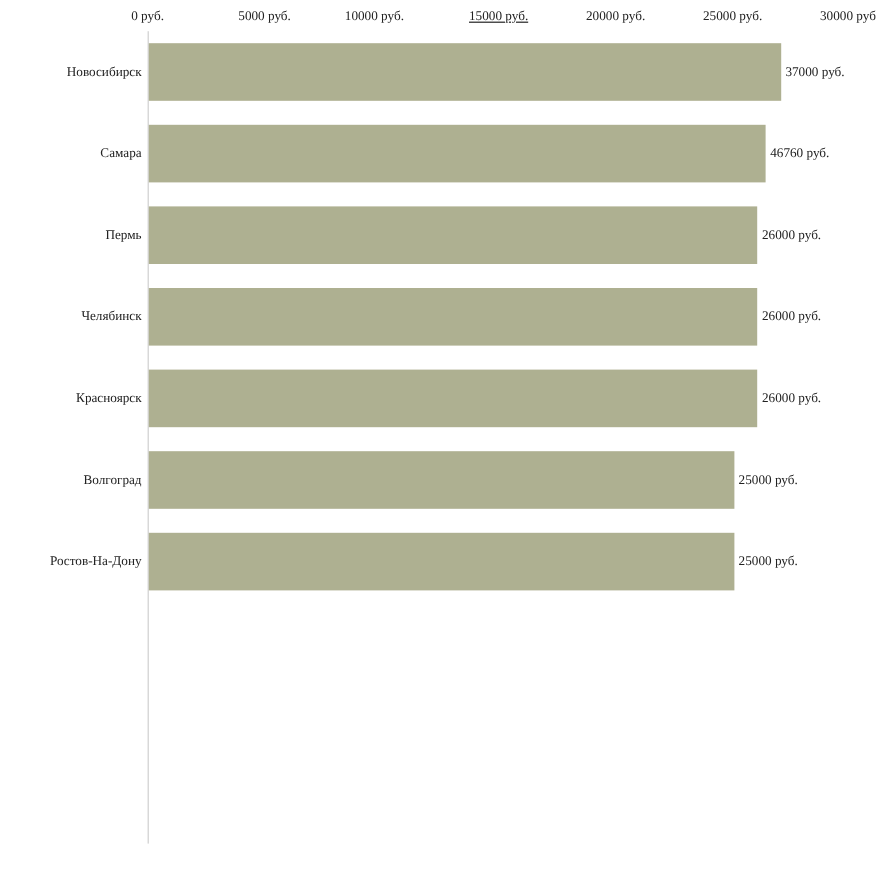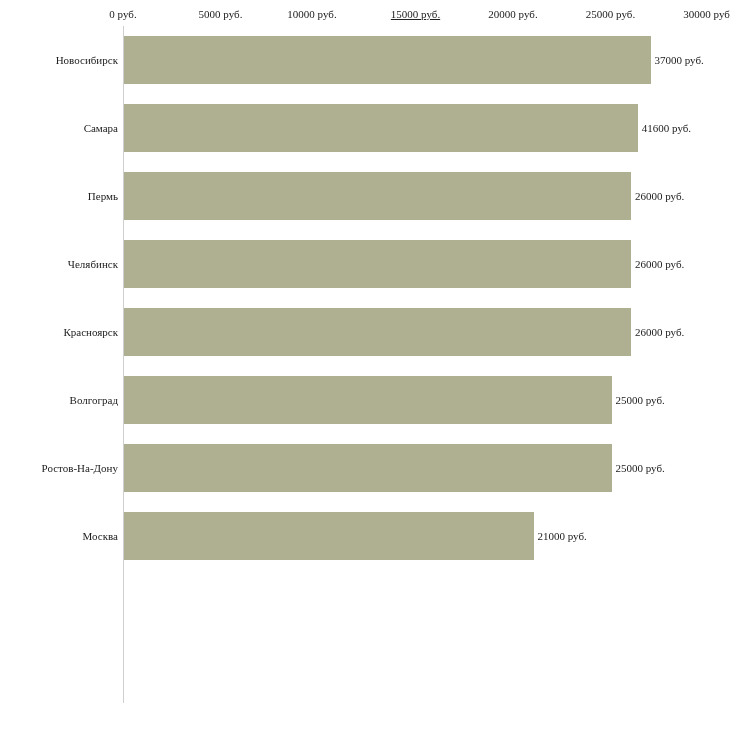--- a/index.html
+++ b/index.html
@@ -101,21 +101,21 @@
   <div class="axis-line"></div>
   <div class="plot">
       <div class="row">
         <div class="cat-label">Новосибирск</div>
         <div class="bar" style="width: 526.5px; background: rgb(174, 176, 145);"></div>
         <div class="bar-value" style="left: 654.5px;">37000 руб.</div>
       </div>
       <div class="row">
         <div class="cat-label">Самара</div>
         <div class="bar" style="width: 513.825px; background: rgb(174, 176, 145);"></div>
-        <div class="bar-value" style="left: 641.825px;">41600 руб.</div>
+        <div class="bar-value" style="left: 641.825px;">46760 руб.</div>
       </div>
       <div class="row">
         <div class="cat-label">Пермь</div>
         <div class="bar" style="width: 507px; background: rgb(174, 176, 145);"></div>
         <div class="bar-value" style="left: 635px;">26000 руб.</div>
       </div>
       <div class="row">
         <div class="cat-label">Челябинск</div>
         <div class="bar" style="width: 507px; background: rgb(174, 176, 145);"></div>
         <div class="bar-value" style="left: 635px;">26000 руб.</div>
@@ -128,19 +128,14 @@
       <div class="row">
         <div class="cat-label">Волгоград</div>
         <div class="bar" style="width: 487.5px; background: rgb(174, 176, 145);"></div>
         <div class="bar-value" style="left: 615.5px;">25000 руб.</div>
       </div>
       <div class="row">
         <div class="cat-label">Ростов-На-Дону</div>
         <div class="bar" style="width: 487.5px; background: rgb(174, 176, 145);"></div>
         <div class="bar-value" style="left: 615.5px;">25000 руб.</div>
       </div>
-      <div class="row">
-        <div class="cat-label">Москва</div>
-        <div class="bar" style="width: 409.5px; background: rgb(174, 176, 145);"></div>
-        <div class="bar-value" style="left: 537.5px;">21000 руб.</div>
-      </div>
     </div>
 </div>
 
 </body></html>

